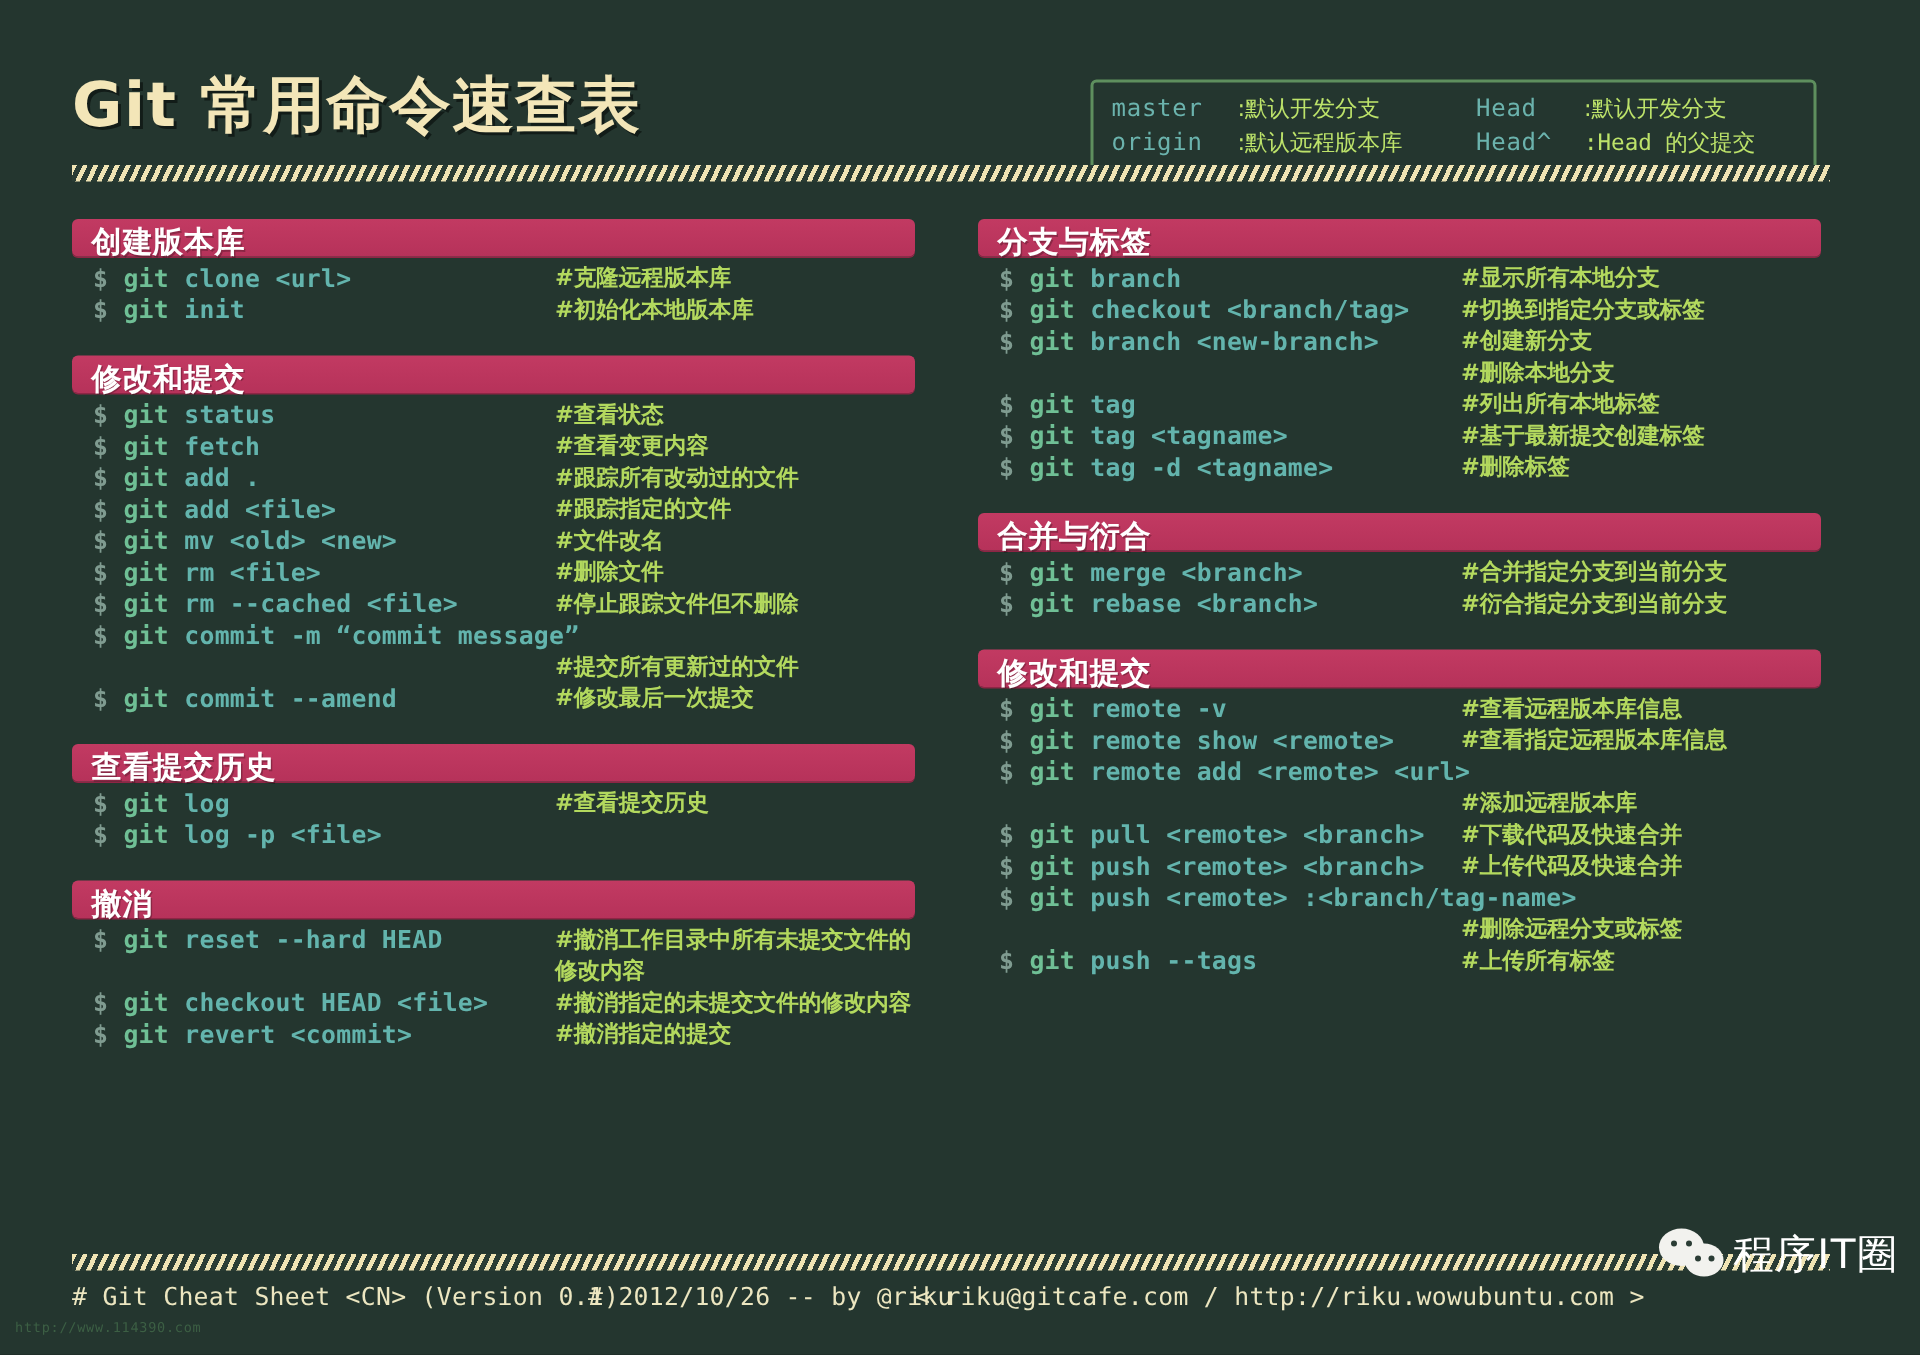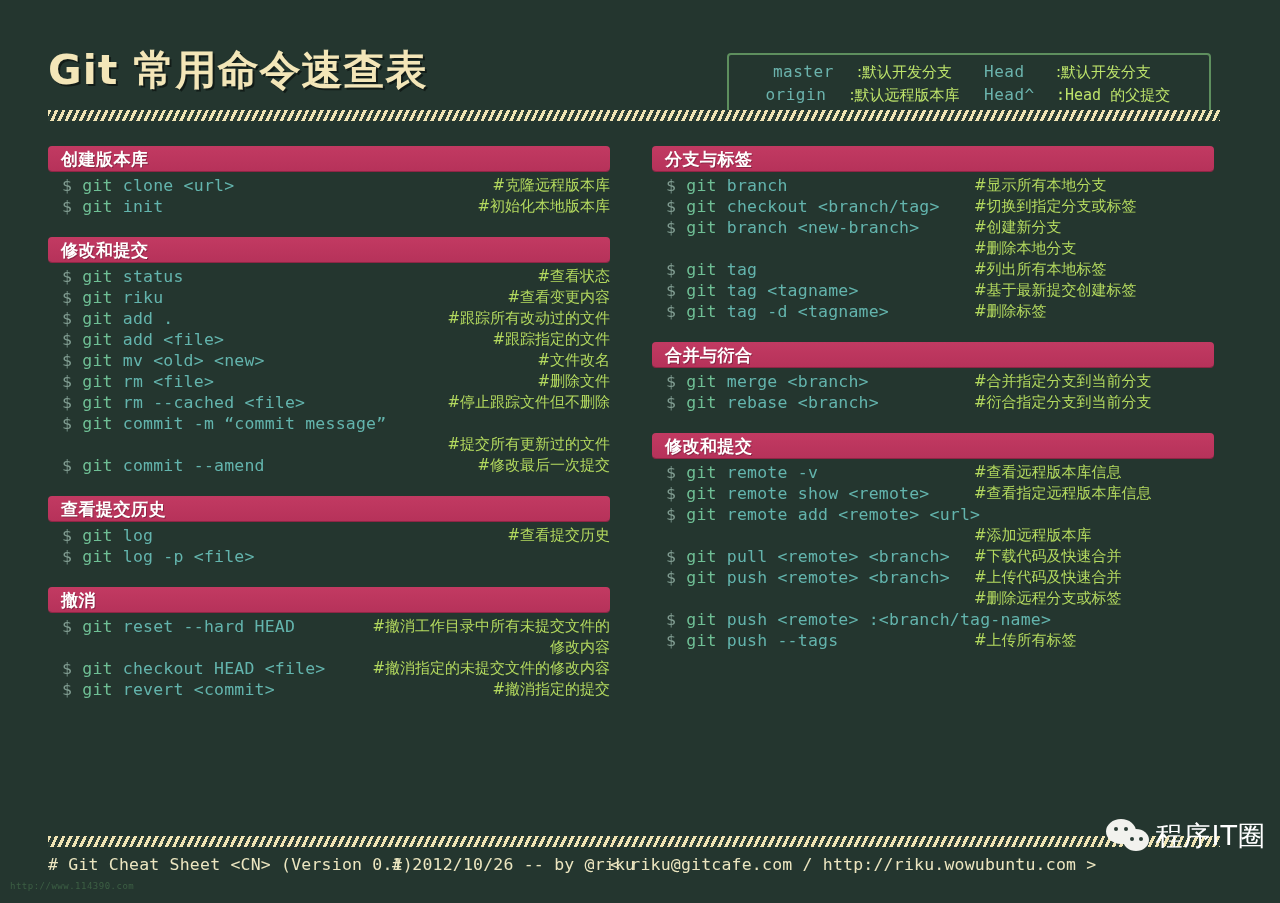--- a/index.html
+++ b/index.html
@@ -42,21 +42,21 @@
     border-radius: 4px;
     padding: 5px 10px 6px 12px;
   }
   .legend-row {
     display: flex;
     height: 23px;
     align-items: center;
     white-space: nowrap;
   }
   .legend-cell { display: flex; align-items: baseline; }
-  .legend-cell.c1 { width: 243px; justify-content: center; }
+  .legend-cell.c1 { width: 243px; }
   .legend-key {
     color: #6bb3ad;
     font-size: 16px;
     letter-spacing: 0.5px;
   }
   .legend-key.k-a { width: 84px; }
   .legend-key.k-b { width: 72px; }
   .legend-val {
     color: #bde36a;
     font-size: 15px;
@@ -87,31 +87,32 @@
     height: 25px;
     background: linear-gradient(180deg, #c23a62 0%, #b6325a 100%);
     border-radius: 4px;
     box-shadow: 0 1px 0 #8e2545;
   }
   .sec-head-label {
     position: absolute;
     left: 13px; top: 2px;
     font-family: Liberation Sans, sans-serif;
     font-weight: bold;
-    font-size: 17px;
+    font-size: 20px;
     color: #ffffff;
     letter-spacing: 0.5px;
     text-shadow: 1px 1px 0 rgba(0,0,0,0.25);
   }
   .sec-body { padding-top: 4px; }
 
   .cmdrow {
     display: flex;
     align-items: flex-start;
     min-height: 21px;
+    font-weight: bold;
   }
   .cmd {
     flex: 0 0 auto;
     font-family: "DejaVu Sans Mono", monospace;
     font-size: 16.5px;
     line-height: 21px;
     white-space: pre;
     padding-left: 14px;
     letter-spacing: 0.2px;
   }
@@ -120,21 +121,21 @@
   .cmd .rest { color: #63b4ad; }
   .comment {
     font-family: "DejaVu Sans", sans-serif;
     font-size: 15px;
     line-height: 21px;
     color: #b3d95e;
     white-space: pre-wrap;
     max-width: 240px;
   }
   
-  #col-left  .comment { margin-left: auto; width: 245px; text-align: right; }
+  #col-left  .comment { margin-left: auto; width: 245px; }
   #col-right .comment { margin-left: auto; width: 240px; }
   .cmdrow.orphan .comment { margin-left: auto; }
   .spacer-md { height: 20px; }
 
   
   #footer {
     position: absolute;
     left: 48px; top: 855px;
     width: 1180px;
     display: flex;
@@ -248,21 +249,21 @@
       <div class="section">
         <div class="sec-head">
           <div class="sec-head-label">修改和提交</div>
         </div>
         <div class="sec-body">
           <div class="cmdrow">
             <div class="cmd"><span class="p">$ </span><span class="git">git</span><span class="rest"> status</span></div>
             <div class="comment">#查看状态</div>
           </div>
           <div class="cmdrow">
-            <div class="cmd"><span class="p">$ </span><span class="git">git</span><span class="rest"> riku</span></div>
+            <div class="cmd"><span class="p">$ </span><span class="git">git</span><span class="rest"> fetch</span></div>
             <div class="comment">#查看变更内容</div>
           </div>
           <div class="cmdrow">
             <div class="cmd"><span class="p">$ </span><span class="git">git</span><span class="rest"> add .</span></div>
             <div class="comment">#跟踪所有改动过的文件</div>
           </div>
           <div class="cmdrow">
             <div class="cmd"><span class="p">$ </span><span class="git">git</span><span class="rest"> add &lt;file&gt;</span></div>
             <div class="comment">#跟踪指定的文件</div>
           </div>
@@ -400,26 +401,26 @@
             <div class="comment">#添加远程版本库</div>
           </div>
           <div class="cmdrow">
             <div class="cmd"><span class="p">$ </span><span class="git">git</span><span class="rest"> pull &lt;remote&gt; &lt;branch&gt;</span></div>
             <div class="comment">#下载代码及快速合并</div>
           </div>
           <div class="cmdrow">
             <div class="cmd"><span class="p">$ </span><span class="git">git</span><span class="rest"> push &lt;remote&gt; &lt;branch&gt;</span></div>
             <div class="comment">#上传代码及快速合并</div>
           </div>
+          <div class="cmdrow">
+            <div class="cmd"><span class="p">$ </span><span class="git">git</span><span class="rest"> push &lt;remote&gt; :&lt;branch/tag-name&gt;</span></div>
+            <div class="comment"></div>
+          </div>
           <div class="cmdrow orphan">
             <div class="comment">#删除远程分支或标签</div>
-          </div>
-          <div class="cmdrow">
-            <div class="cmd"><span class="p">$ </span><span class="git">git</span><span class="rest"> push &lt;remote&gt; :&lt;branch/tag-name&gt;</span></div>
-            <div class="comment"></div>
           </div>
           <div class="cmdrow">
             <div class="cmd"><span class="p">$ </span><span class="git">git</span><span class="rest"> push --tags</span></div>
             <div class="comment">#上传所有标签</div>
           </div>
         </div>
       </div>
     </div>
 
   <div class="hatch" id="hatch-bottom"></div>

